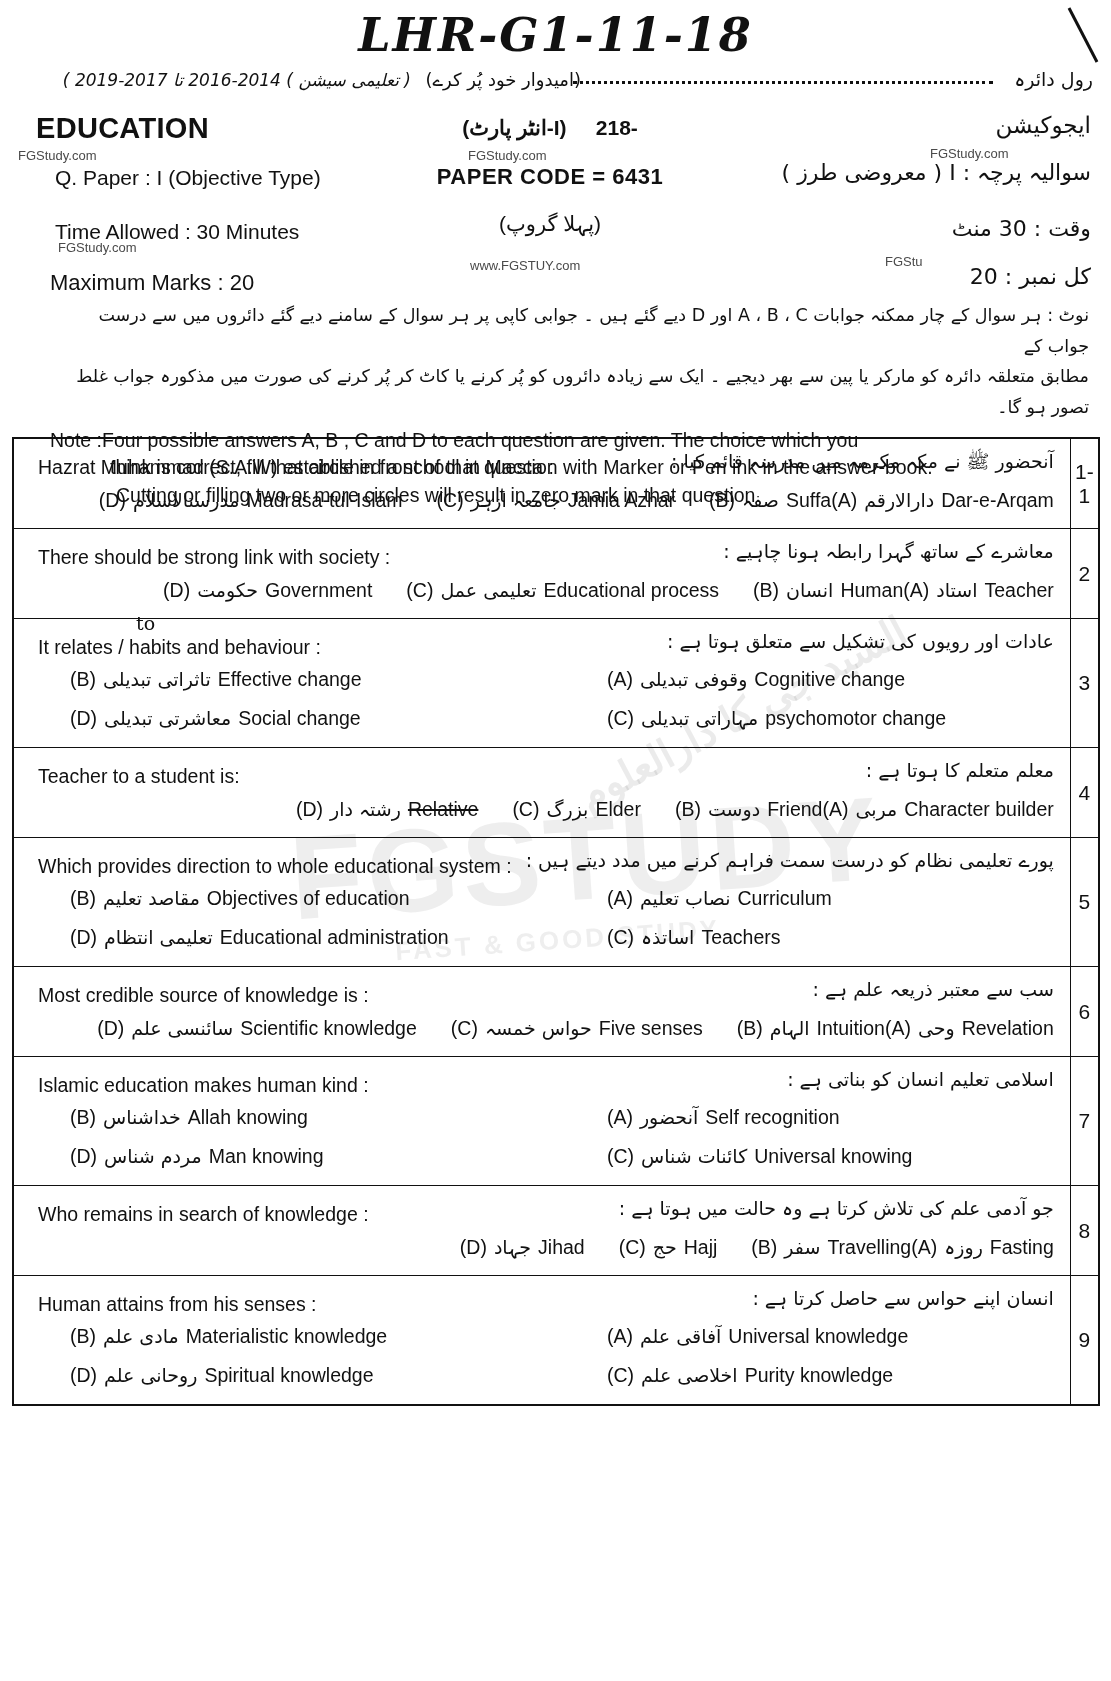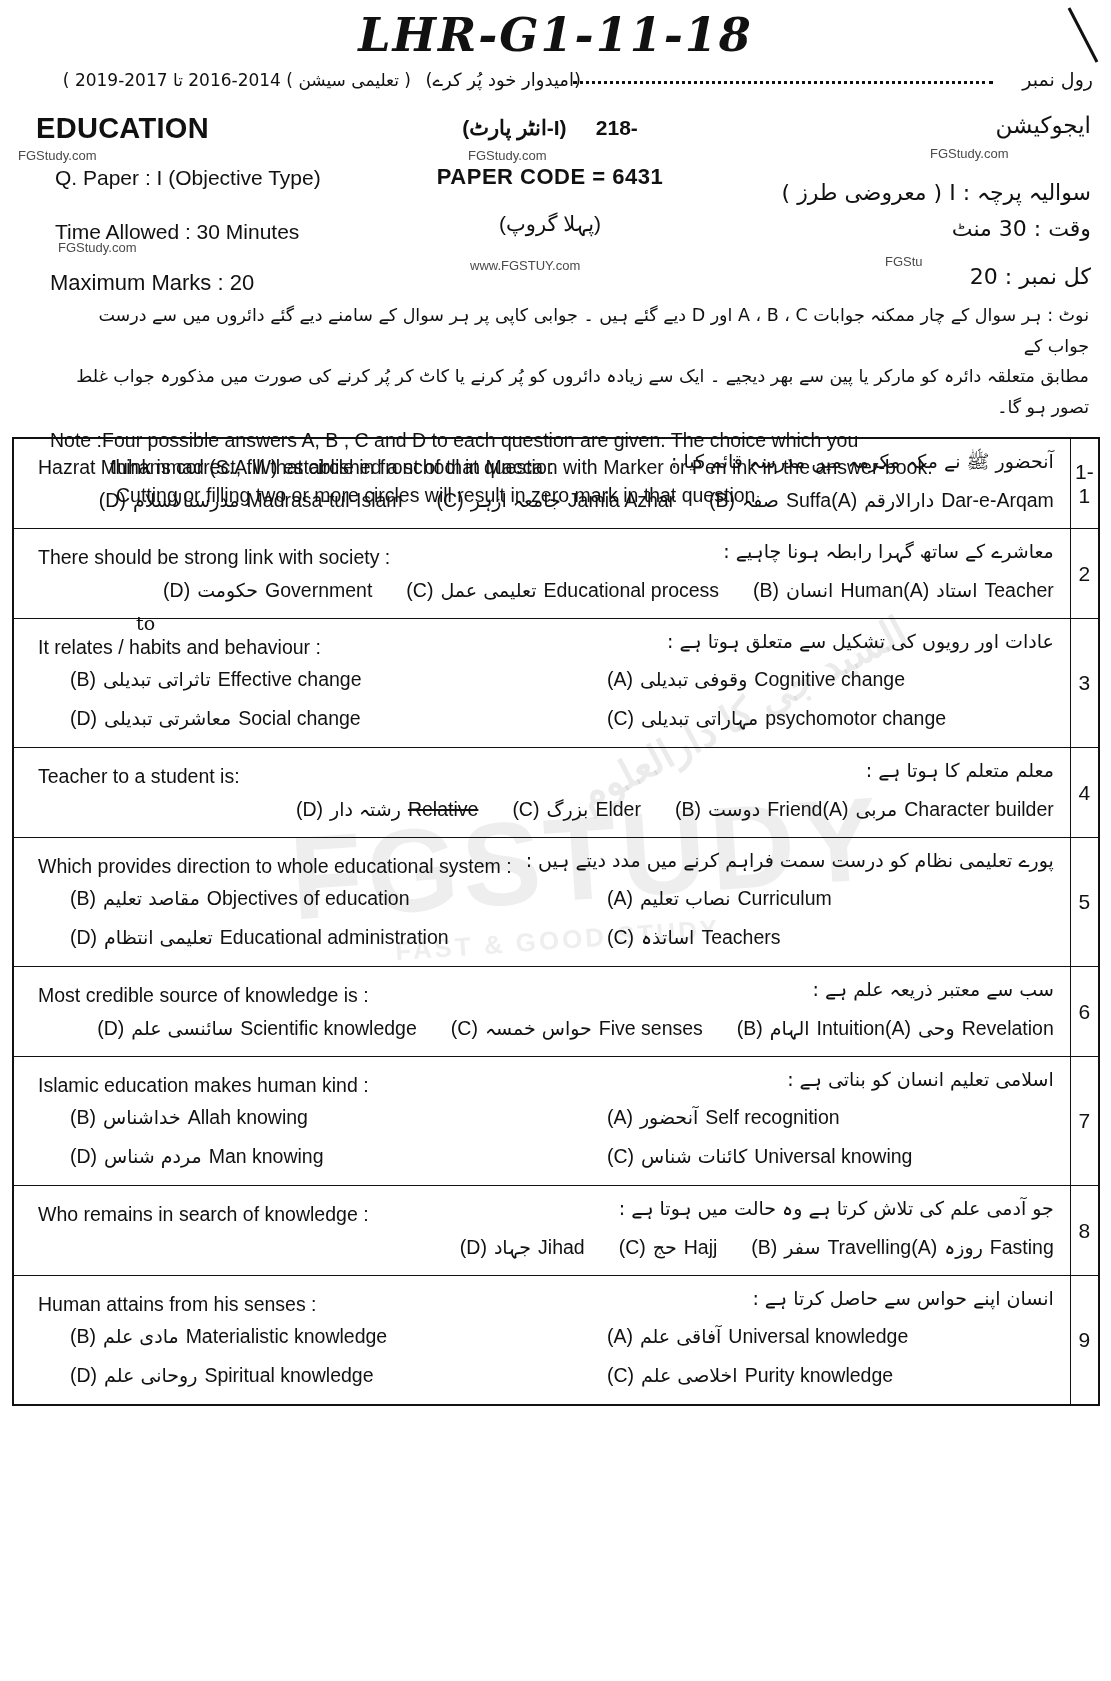--- a/index.html
+++ b/index.html
@@ -113,20 +113,21 @@
     white-space: nowrap;
   }
   .roll-session {
     position: absolute;
     right: 700px;
     top: 2px;
     font-size: 17px;
     direction: rtl;
     white-space: nowrap;
     font-family: "DejaVu Sans", sans-serif;
+    font-style: italic;
   }
 
   
   .header-grid {
     position: absolute;
     top: 112px;
     left: 0;
     width: 1111px;
     height: 190px;
     z-index: 3;
@@ -137,21 +138,21 @@
 
   .t-subject-en {
     left: 36px; top: 0;
     font-size: 29px; font-weight: bold; letter-spacing: .3px;
   }
   .t-subject-ur { top: 0; font-size: 23px; font-family: Liberation Serif, serif; }
   .t-paper218   { top: 4px; font-size: 21px; font-weight: bold; }
 
   .t-qpaper-en { left: 55px; top: 54px; font-size: 21px; }
   .t-papercode { top: 52px; font-size: 22px; font-weight: bold; letter-spacing: .5px; text-align: center; }
-  .t-qpaper-ur { top: 48px; font-size: 22px; margin-top: 20px; }
+  .t-qpaper-ur { top: 48px; font-size: 22px; }
 
   .t-time-en { left: 55px; top: 108px; font-size: 21px; }
   .t-group   { top: 100px; font-size: 21px; }
   .t-time-ur { top: 104px; font-size: 22px; }
 
   .t-marks-en { left: 50px; top: 158px; font-size: 22px; }
   .t-marks-ur { top: 152px; font-size: 22px; }
 
   
   .note-block {
@@ -283,21 +284,21 @@
     <div class="wm-small" style="left: 885px; top: 254px;">FGStu</div>
   </div>
 
 <svg class="corner-slash" viewBox="0 0 34 58">
   <path d="M2 2 L30 56" stroke="#111" stroke-width="3" fill="none"></path>
 </svg>
 
 <div class="hand-code">LHR-G1-11-18</div>
 
 <div class="rollline">
-  <span class="roll-urdu-right">رول نمبر</span>
+  <span class="roll-urdu-right">رول دائرہ</span>
   <span class="roll-dots"></span>
   <span class="roll-mid">(امیدوار خود پُر کرے)</span>
   <span class="roll-session">( تعلیمی سیشن ) 2014-2016 تا 2017-2019 )</span>
 </div>
 
 <div class="header-grid">
   <div class="hdr-left t-subject-en">EDUCATION</div>
   <div class="hdr-mid  t-paper218">
     <span>(انٹر پارٹ-I)</span>
     &nbsp;&nbsp;&nbsp;

